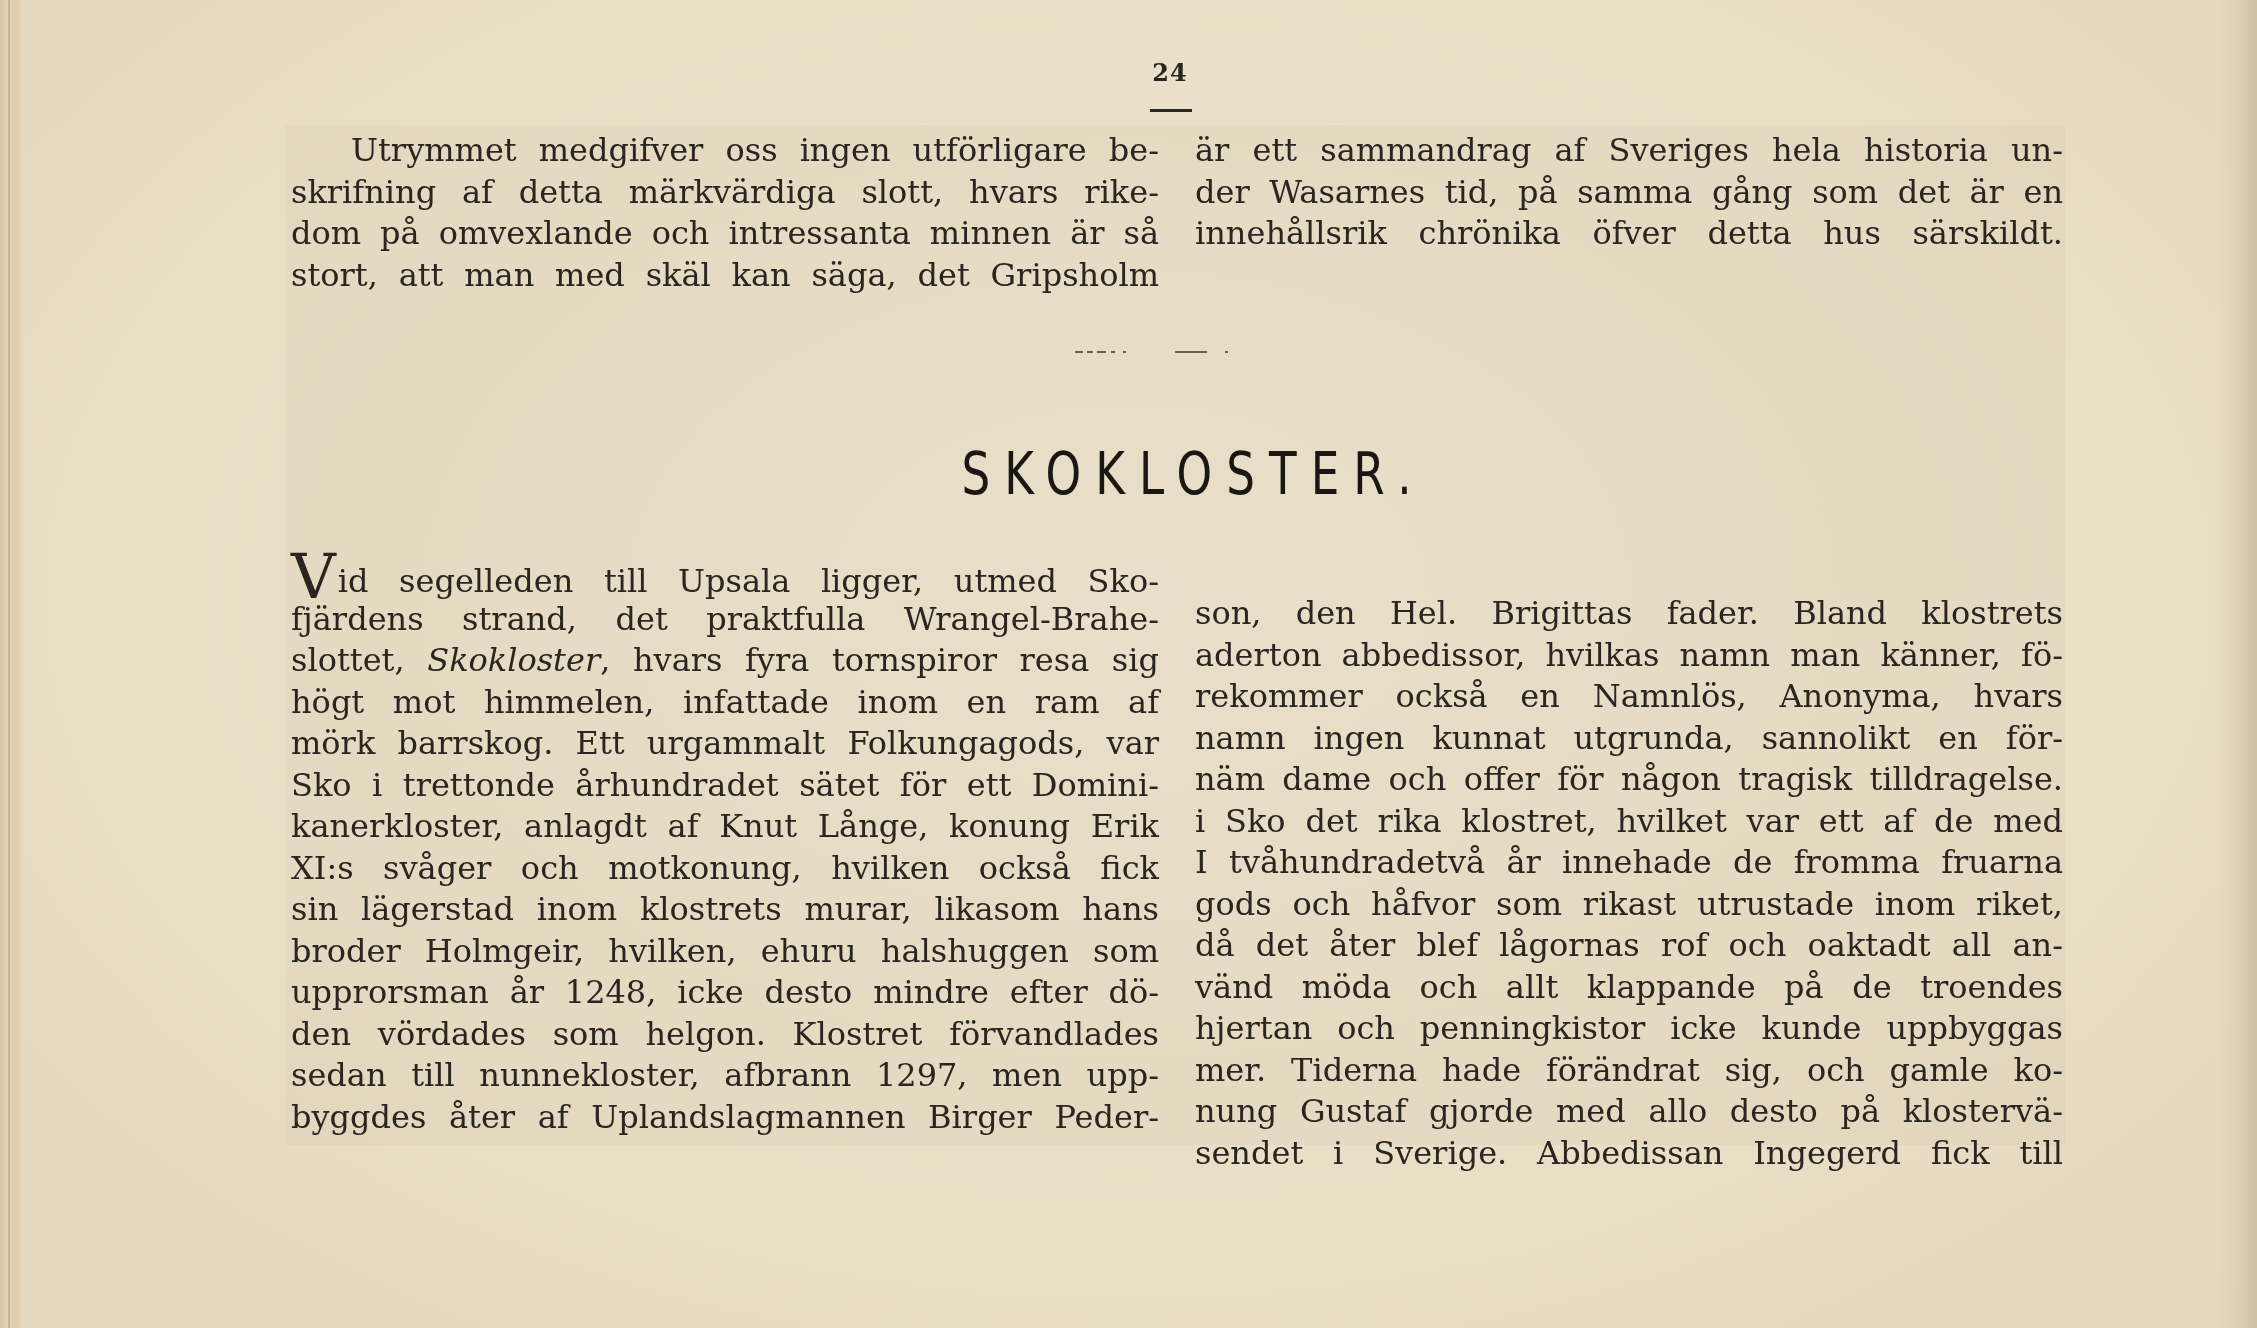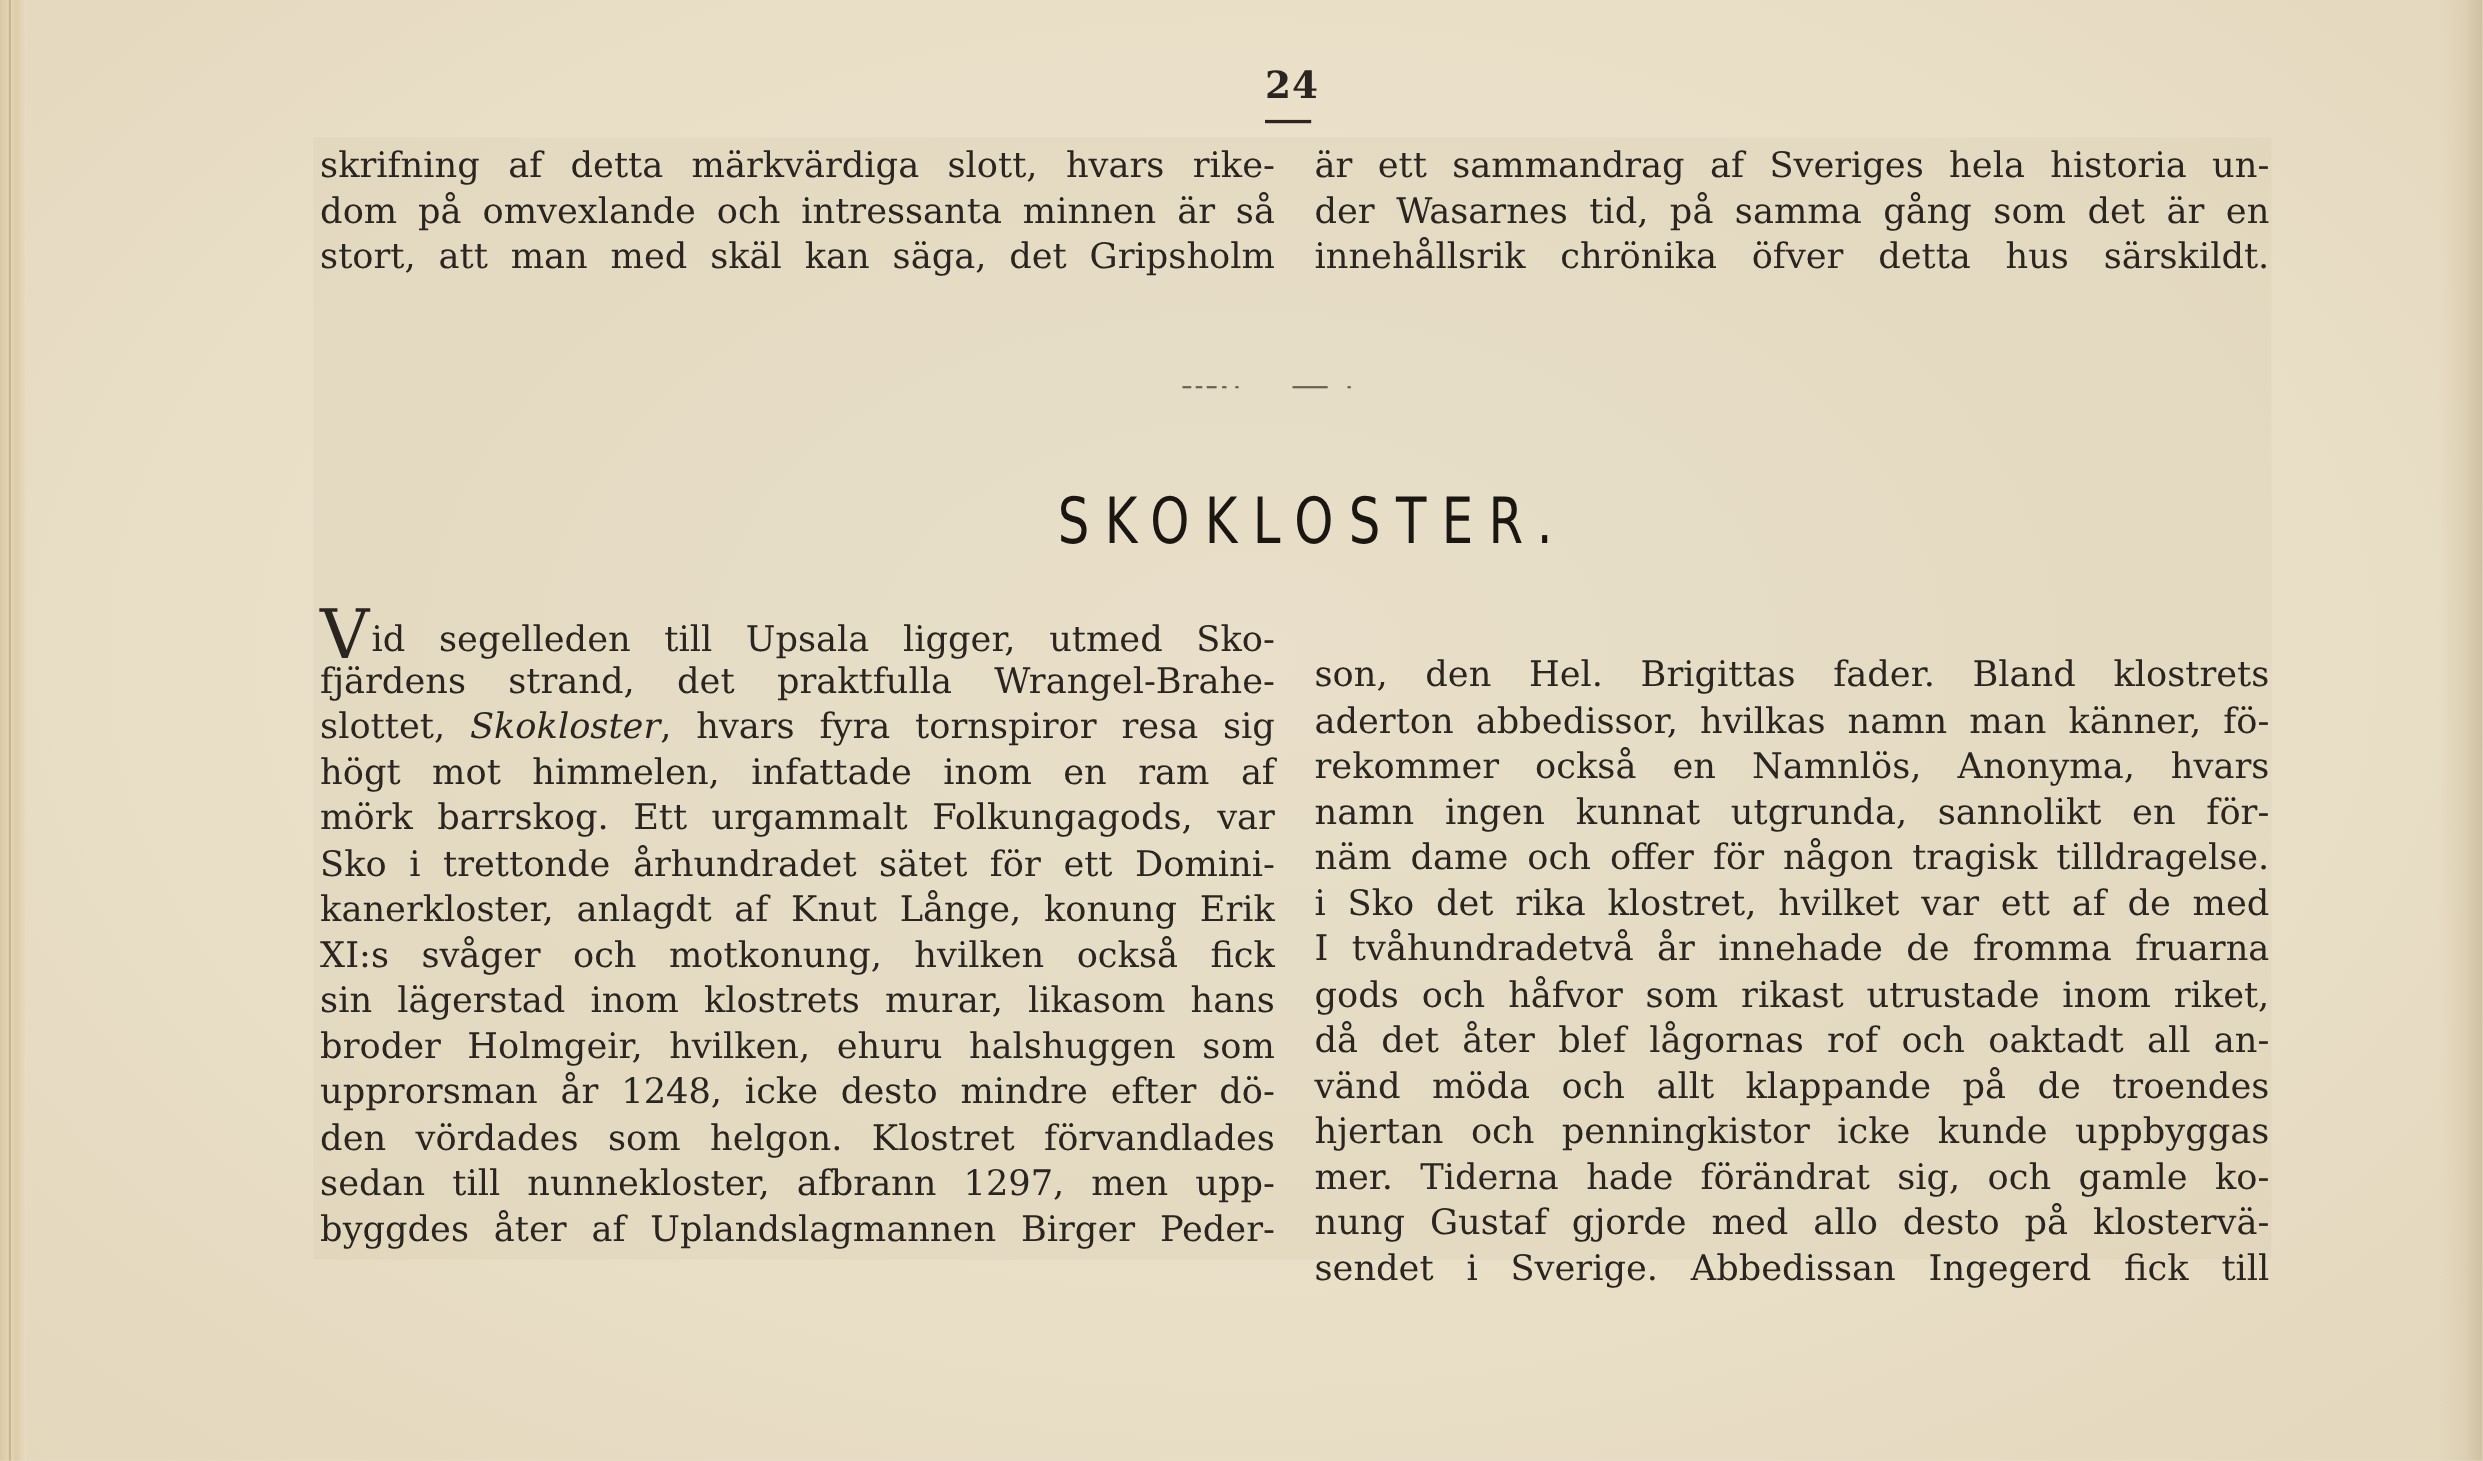--- a/index.html
+++ b/index.html
@@ -48,21 +48,21 @@
       width: 1780px;
       height: 1020px;
       background: rgba(205, 192, 165, 0.18);
     }
     .page-number {
       position: absolute;
       left: 1150px;
       top: 58px;
       width: 40px;
       text-align: center;
-      font-size: 34px;
+      font-size: 24px;
       font-weight: bold;
       letter-spacing: 1px;
     }
     .page-number-rule {
       position: absolute;
       left: 1150px;
       top: 109px;
       width: 42px;
       height: 3px;
       background: #2a2520;
@@ -138,20 +138,21 @@
 
 <div class="page">
   <div class="gutter-left"></div>
   <div class="edge-right"></div>
   <div class="text-region"></div>
 
   <div class="page-number">24</div>
   <div class="page-number-rule"></div>
 
   <div class="col top-left">
+    <span class="line indent">Utrymmet medgifver oss ingen utförligare be-</span>
     <span class="line">skrifning af detta märkvärdiga slott, hvars rike-</span>
     <span class="line">dom på omvexlande och intressanta minnen är så</span>
     <span class="line">stort, att man med skäl kan säga, det Gripsholm</span>
   </div>
   <div class="col top-right">
     <span class="line">är ett sammandrag af Sveriges hela historia un-</span>
     <span class="line">der Wasarnes tid, på samma gång som det är en</span>
     <span class="line">innehållsrik chrönika öfver detta hus särskildt.</span>
   </div>
 

